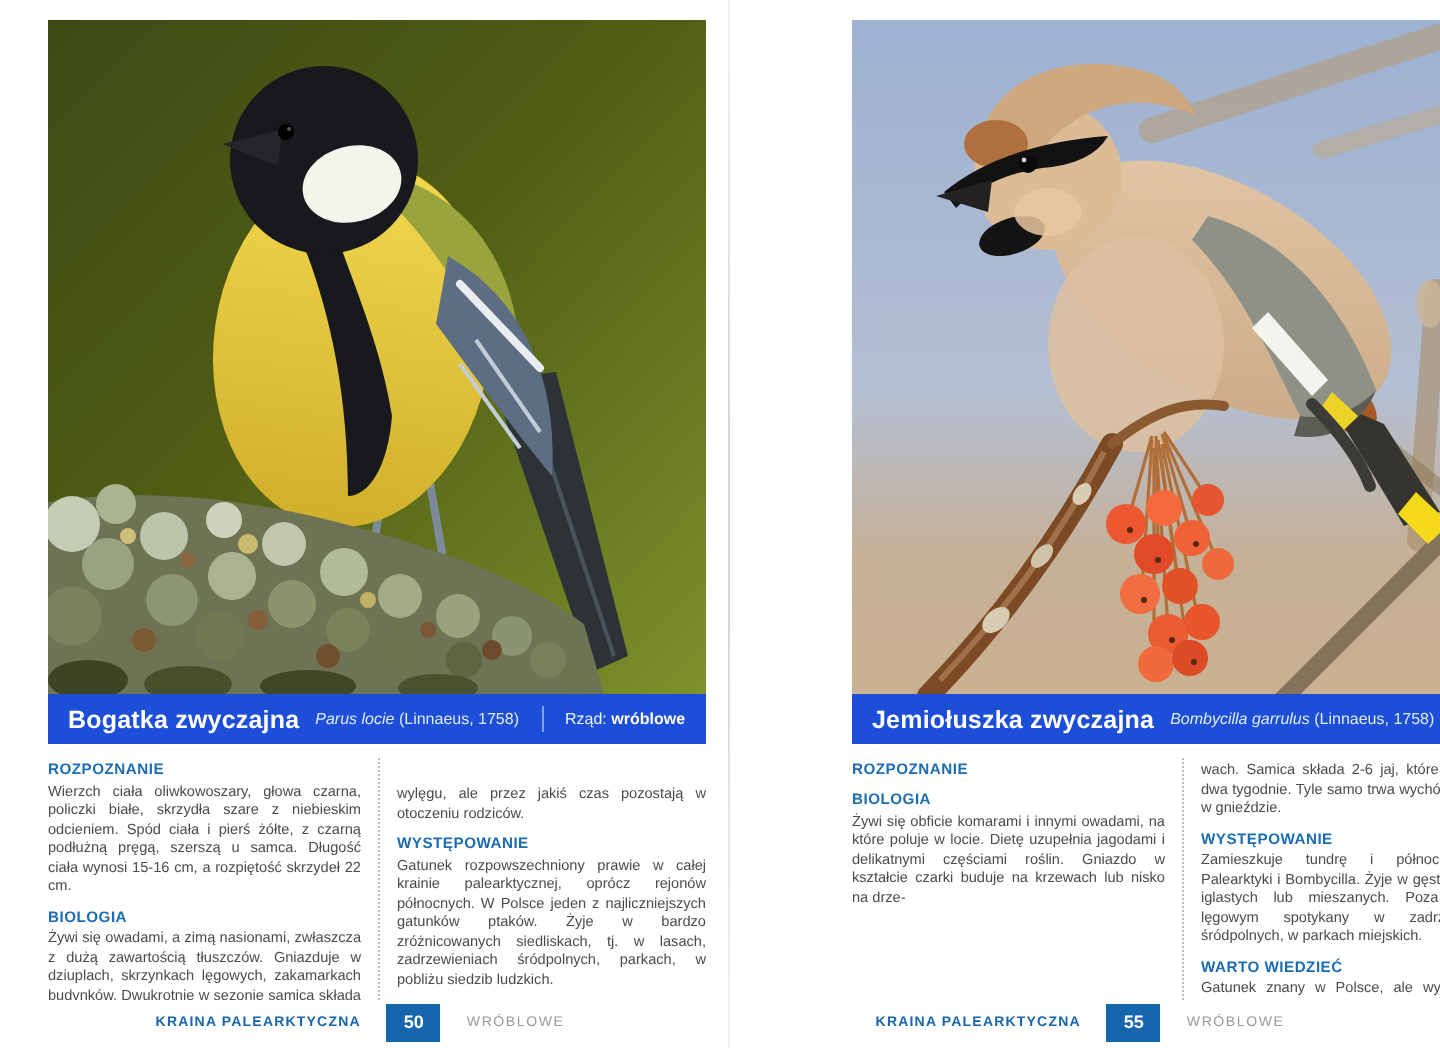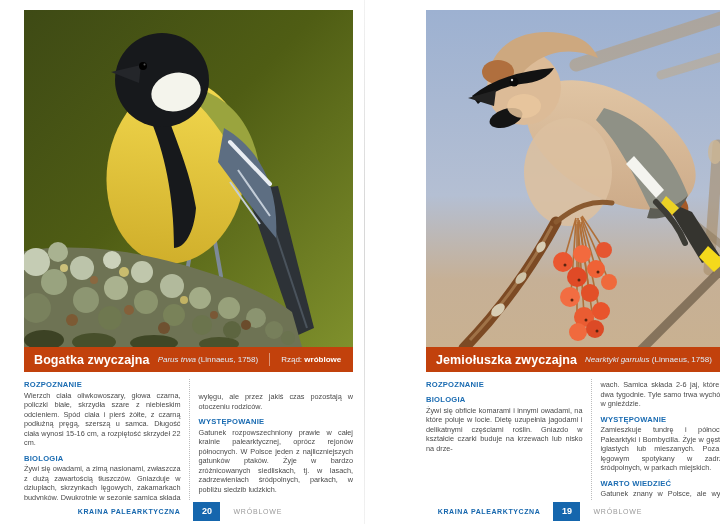--- a/index.html
+++ b/index.html
@@ -10,21 +10,21 @@
   .gutter{position:absolute;left:364px;top:0;width:1px;height:524px;
     background:linear-gradient(#f2f2f2,#d8d8d8 40%,#d8d8d8 60%,#f2f2f2);}
   .page{position:absolute;top:0;width:360px;height:524px;}
   .page.left{left:0;}
   .page.right{left:360px;}
   .content{position:absolute;top:10px;width:329px;}
   .page.left .content{left:24px;}
   .page.right .content{left:22px;padding-left:44px;}
   .photo{width:329px;height:337px;display:block;}
   .titlebar{
-    height:25px;background:#c2410c;color:#ffffff;display:flex;align-items:center;
+    height:25px;background:#1d4ed8;color:#ffffff;display:flex;align-items:center;
     padding:0 10px;box-sizing:border-box;gap:8px;white-space:nowrap;
   }
   .titlebar .species{font-size:12.5px;font-weight:bold;letter-spacing:.1px;}
   .titlebar .latin{font-size:8px;color:#ddeaf6;}
   .titlebar .latin .sci{font-style:italic;}
   .titlebar .vsep{width:1px;height:13px;background:rgba(255,255,255,.45);margin:0 3px;}
   .titlebar .order{font-size:8px;color:#eaf2fa;}
   .titlebar .order b{color:#ffffff;}
   .columns{
     display:flex;margin-top:7px;height:121px;overflow:hidden;justify-content:center;
@@ -127,21 +127,21 @@
           <circle cx="40" cy="258" r="4" fill="#ccc07a"></circle>
           <ellipse cx="20" cy="330" rx="20" ry="10" fill="#3c4224"></ellipse>
           <ellipse cx="70" cy="332" rx="22" ry="9" fill="#474f2b"></ellipse>
           <ellipse cx="130" cy="333" rx="24" ry="8" fill="#3f4726"></ellipse>
           <ellipse cx="195" cy="334" rx="20" ry="7" fill="#4a522d"></ellipse>
         </g>
       </svg>
 
       <div class="titlebar">
         <span class="species">Bogatka zwyczajna</span>
-        <span class="latin"><span class="sci">Parus trwa</span> <span>(Linnaeus, 1758)</span></span>
+        <span class="latin"><span class="sci">Parus locie</span> <span>(Linnaeus, 1758)</span></span>
         <span class="vsep"></span>
         <span class="order"><span>Rząd:</span> <b>wróblowe</b></span>
       </div>
 
       <div class="columns">
         <div class="col c1">
           <div class="sec-h first">ROZPOZNANIE</div>
           <p class="sec-p">Wierzch ciała oliwkowoszary, głowa czarna, policzki białe, skrzydła szare z niebieskim odcieniem. Spód ciała i pierś żółte, z czarną podłużną pręgą, szerszą u samca. Długość ciała wynosi 15-16 cm, a rozpiętość skrzydeł 22 cm.</p>
           <div class="sec-h">BIOLOGIA</div>
           <p class="sec-p">Żywi się owadami, a zimą nasionami, zwłaszcza z dużą zawartością tłuszczów. Gniazduje w dziuplach, skrzynkach lęgowych, zakamarkach budynków. Dwukrotnie w sezonie samica składa do 14 jaj, które samotnie wysiaduje 13-14 dni. Młode zaczynają opuszczać gniazdo po ok. 15 dniach od</p>
@@ -151,21 +151,21 @@
           <div class="sec-h">WYSTĘPOWANIE</div>
           <p class="sec-p">Gatunek rozpowszechniony prawie w całej krainie palearktycznej, oprócz rejonów północnych. W Polsce jeden z najliczniejszych gatunków ptaków. Żyje w bardzo zróżnicowanych siedliskach, tj. w lasach, zadrzewieniach śródpolnych, parkach, w pobliżu siedzib ludzkich.</p>
           <div class="sec-h">WARTO WIEDZIEĆ</div>
           <p class="sec-p">Chętnie przylatuje do karmników, gdzie jest dokarmiana słoniną, ziarnem zbóż lub słonecznikiem. Gatunek częściowo wędrowny.</p>
         </div>
       </div>
     </div>
 
     <div class="footer">
       <span class="region">KRAINA PALEARKTYCZNA</span>
-      <span class="pagenum">20</span>
+      <span class="pagenum">50</span>
       <span class="ordname">WRÓBLOWE</span>
     </div>
   </div>
 
   <div class="page right">
     <div class="content">
 
       <svg class="photo" viewBox="0 0 329 337" xmlns="http://www.w3.org/2000/svg">
         <defs>
           <linearGradient id="ww-bg" x1="0" y1="0" x2="0" y2="1">
@@ -250,21 +250,21 @@
             <circle cx="153" cy="270" r="1.5" fill="#5a2410"></circle>
           <circle cx="146" cy="290" r="1.5" fill="#5a2410"></circle>
             <circle cx="160" cy="310" r="1.5" fill="#5a2410"></circle>
           <circle cx="172" cy="262" r="1.5" fill="#5a2410"></circle>
             <circle cx="171" cy="321" r="1.5" fill="#5a2410"></circle>
         </g>
       </svg>
 
       <div class="titlebar">
         <span class="species">Jemiołuszka zwyczajna</span>
-        <span class="latin"><span class="sci">Nearktyki garrulus</span> <span>(Linnaeus, 1758)</span></span>
+        <span class="latin"><span class="sci">Bombycilla garrulus</span> <span>(Linnaeus, 1758)</span></span>
         <span class="vsep"></span>
         <span class="order"><span>Rząd:</span> <b>wróblowe</b></span>
       </div>
 
       <div class="columns">
         <div class="col c1">
           <div class="sec-h first">ROZPOZNANIE</div>
           <div class="sec-h">BIOLOGIA</div>
           <p class="sec-p">Żywi się obficie komarami i innymi owadami, na które poluje w locie. Dietę uzupełnia jagodami i delikatnymi częściami roślin. Gniazdo w kształcie czarki buduje na krzewach lub nisko na drze-</p>
         </div>
@@ -273,19 +273,19 @@
           <div class="sec-h">WYSTĘPOWANIE</div>
           <p class="sec-p">Zamieszkuje tundrę i północną tajgę Palearktyki i Bombycilla. Żyje w gęstych lasach iglastych lub mieszanych. Poza okresem lęgowym spotykany w zadrzewieniach śródpolnych, w parkach miejskich.</p>
           <div class="sec-h">WARTO WIEDZIEĆ</div>
           <p class="sec-p">Gatunek znany w Polsce, ale występuje tu poza okresem lęgowym, tj. od listopada do marca. Część jemiołuszek jest spotykana u nas tylko przelotnie.</p>
         </div>
       </div>
     </div>
 
     <div class="footer">
       <span class="region">KRAINA PALEARKTYCZNA</span>
-      <span class="pagenum">19</span>
+      <span class="pagenum">55</span>
       <span class="ordname">WRÓBLOWE</span>
     </div>
   </div>
 
   <div class="gutter"></div>
 </div>
 
 </body></html>

